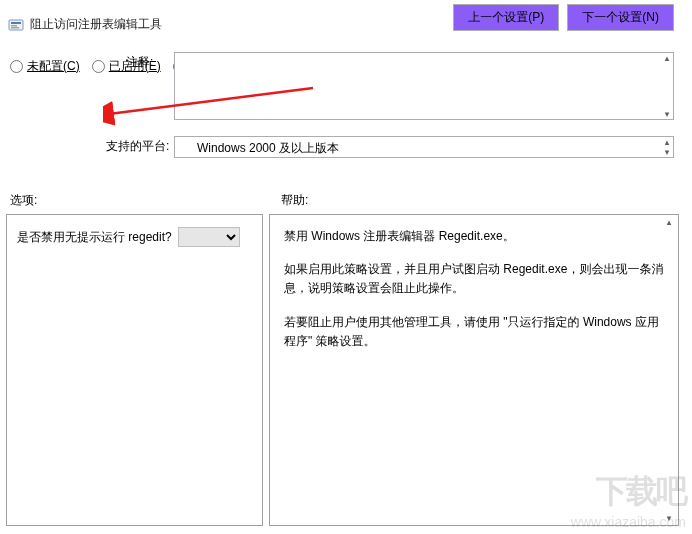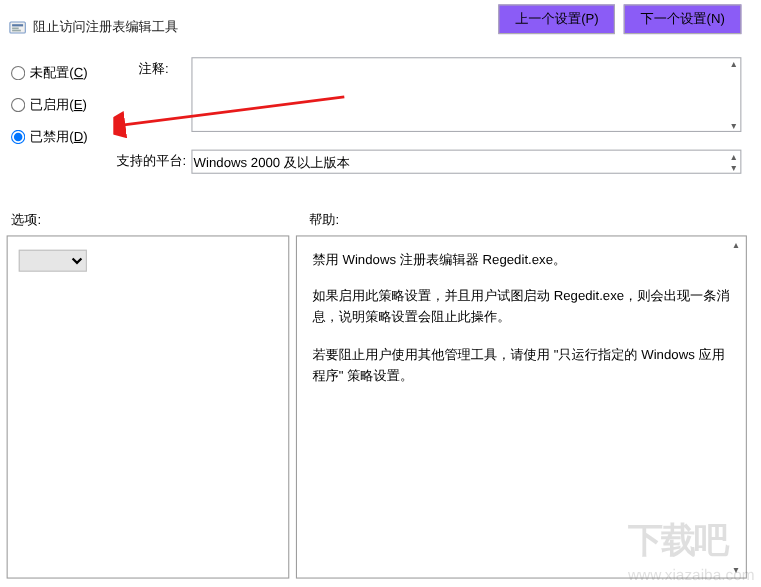--- a/index.html
+++ b/index.html
@@ -42,22 +42,22 @@
       font-size: 12px;
       font-family: inherit;
       cursor: pointer;
     }
     
     .radio-column {
       position: absolute;
       left: 10px;
       top: 58px;
       display: flex;
-      flex-direction: column;
       gap: 12px;
+      text-decoration: underline;
     }
     .radio-item {
       display: flex;
       align-items: center;
       gap: 4px;
       cursor: pointer;
     }
     .radio-item input[type="radio"] {
       width: 13px;
       height: 13px;
@@ -106,21 +106,21 @@
       font-size: 12px;
     }
     .platform-box {
       position: absolute;
       left: 174px;
       top: 136px;
       width: 500px;
       height: 22px;
       border: 1px solid #abadb3;
       background: #fff;
-      padding: 3px 1px;
+      padding: 3px 22px;
       font-size: 12px;
     }
     
     .arrow-annotation {
       position: absolute;
       left: 103px;
       top: 86px;
       pointer-events: none;
     }
     
@@ -186,20 +186,21 @@
       flex-direction: column;
       justify-content: space-between;
     }
     
     .watermark {
       position: absolute;
       right: 6px;
       bottom: 4px;
       opacity: 0.18;
       pointer-events: none;
+      text-align: right;
     }
     .watermark .w1 { font-size: 32px; font-weight: bold; color: #555; letter-spacing: -2px;}
     .watermark .w2 { font-size: 14px; color: #555; }
   </style>
 </head>
 <body>
 
 <div class="header">
   <svg class="header-icon" viewBox="0 0 16 16">
     <rect x="1" y="3" width="14" height="10" rx="1" fill="#f0f0f0" stroke="#7a9ac7" stroke-width="1"></rect>
@@ -254,20 +255,21 @@
 </svg>
 
 <div class="section-labels">
   <span class="opt-label">选项:</span>
   <span class="help-label">帮助:</span>
 </div>
 
 <div class="bottom-panels">
   <div class="options-panel">
     <div class="option-line">
+      <span class="option-text">是否禁用无提示运行 regedit?</span>
       <select class="option-select">
         <option></option>
       </select>
     </div>
   </div>
 
   <div class="help-panel">
     <p>禁用 Windows 注册表编辑器 Regedit.exe。</p>
     <p>如果启用此策略设置，并且用户试图启动 Regedit.exe，则会出现一条消息，说明策略设置会阻止此操作。</p>
     <p>若要阻止用户使用其他管理工具，请使用 "只运行指定的 Windows 应用程序" 策略设置。</p>

